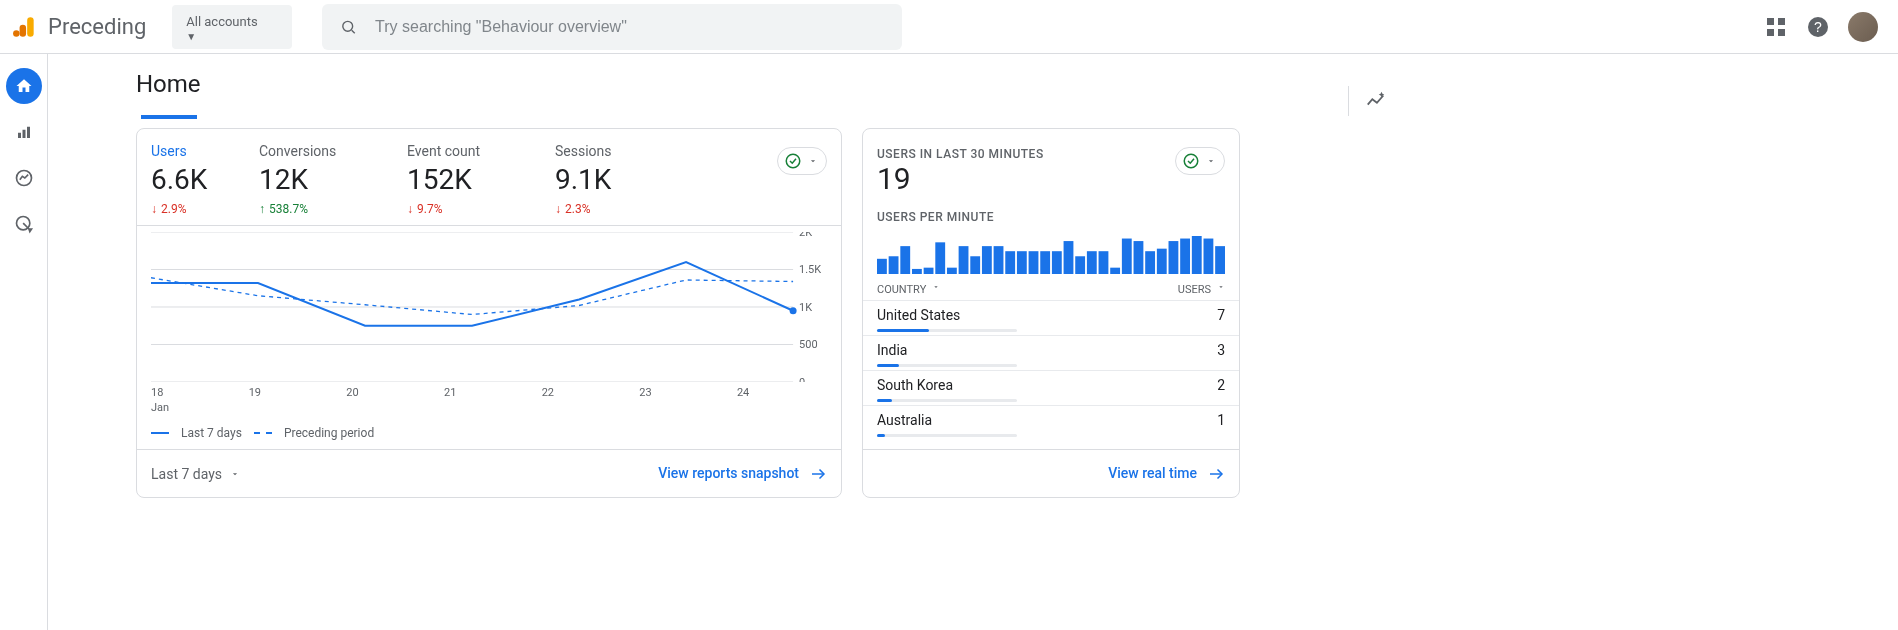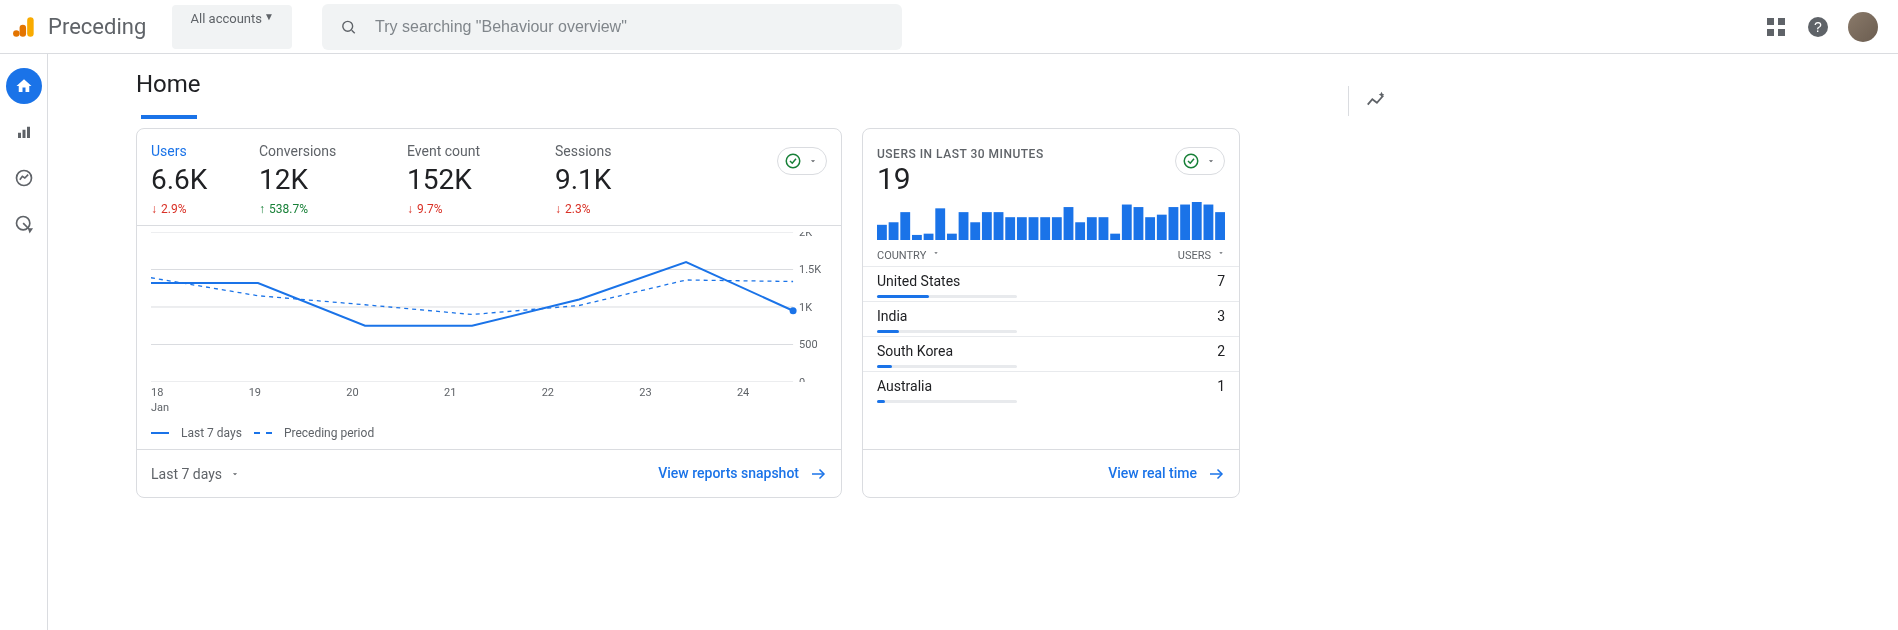--- a/index.html
+++ b/index.html
@@ -16,21 +16,21 @@
     display: flex;
     align-items: center;
     border-bottom: 1px solid #dadce0;
     padding: 0 8px 0 12px;
     gap: 10px;
   }
   .logo { display:flex; align-items:center; gap:10px; }
   .logo-icon { width:26px; height:26px; position:relative; }
   .logo-text { font-size:22px; color:#5f6368; font-weight:400; }
   .acct-select {
-    display:flex; flex-direction:row; gap:2px;
+    display:flex; flex-direction:column; gap:2px;
     background:#f1f3f4; border-radius:4px;
     padding:6px 14px 4px 14px; margin-left:16px;
     font-size:13px; color:#5f6368;
     height:44px; justify-content:center;
     min-width:120px;
   }
   .acct-select .arrow { font-size:10px; color:#5f6368; }
   .search {
     display:flex; align-items:center;
     background:#f1f3f4; border-radius:6px;
@@ -318,20 +318,21 @@
             <svg class="verify-icon" viewBox="0 0 24 24" fill="none" stroke="currentColor" stroke-width="2">
                 <circle cx="12" cy="12" r="9"></circle>
                 <polyline points="8 12 11 15 16 9"></polyline>
               </svg>
             <svg width="10" height="10" viewBox="0 0 24 24" fill="#5f6368">
                 <path d="M7 10l5 5 5-5z"></path>
               </svg>
           </div>
           <div class="rt-head">USERS IN LAST 30 MINUTES</div>
           <div class="rt-value">19</div>
+          <div class="rt-sub">USERS PER MINUTE</div>
           <div class="barchart">
             <svg class="bars" viewBox="0 0 382 44" preserveAspectRatio="none">
                 <g id="bars-g">
                   <rect x="0" y="28.799999999999997" width="10.8" height="15.200000000000001" fill="#1a73e8"></rect>
                   <rect x="12.8" y="26.266666666666666" width="10.8" height="17.733333333333334" fill="#1a73e8"></rect>
                   <rect x="25.6" y="16.133333333333336" width="10.8" height="27.866666666666664" fill="#1a73e8"></rect>
                   <rect x="38.400000000000006" y="38.93333333333334" width="10.8" height="5.066666666666666" fill="#1a73e8"></rect>
                   <rect x="51.2" y="37.666666666666664" width="10.8" height="6.333333333333333" fill="#1a73e8"></rect>
                   <rect x="64" y="12.333333333333332" width="10.8" height="31.666666666666668" fill="#1a73e8"></rect>
                   <rect x="76.80000000000001" y="37.666666666666664" width="10.8" height="6.333333333333333" fill="#1a73e8"></rect>

